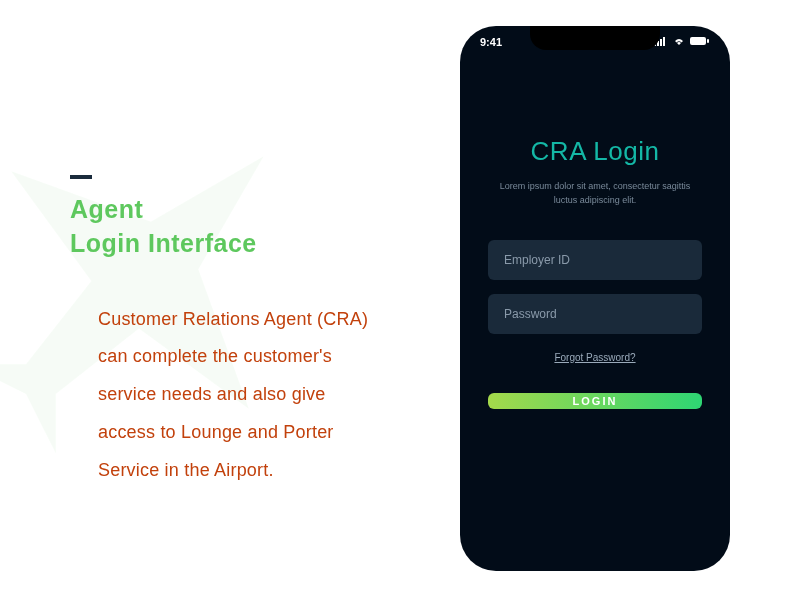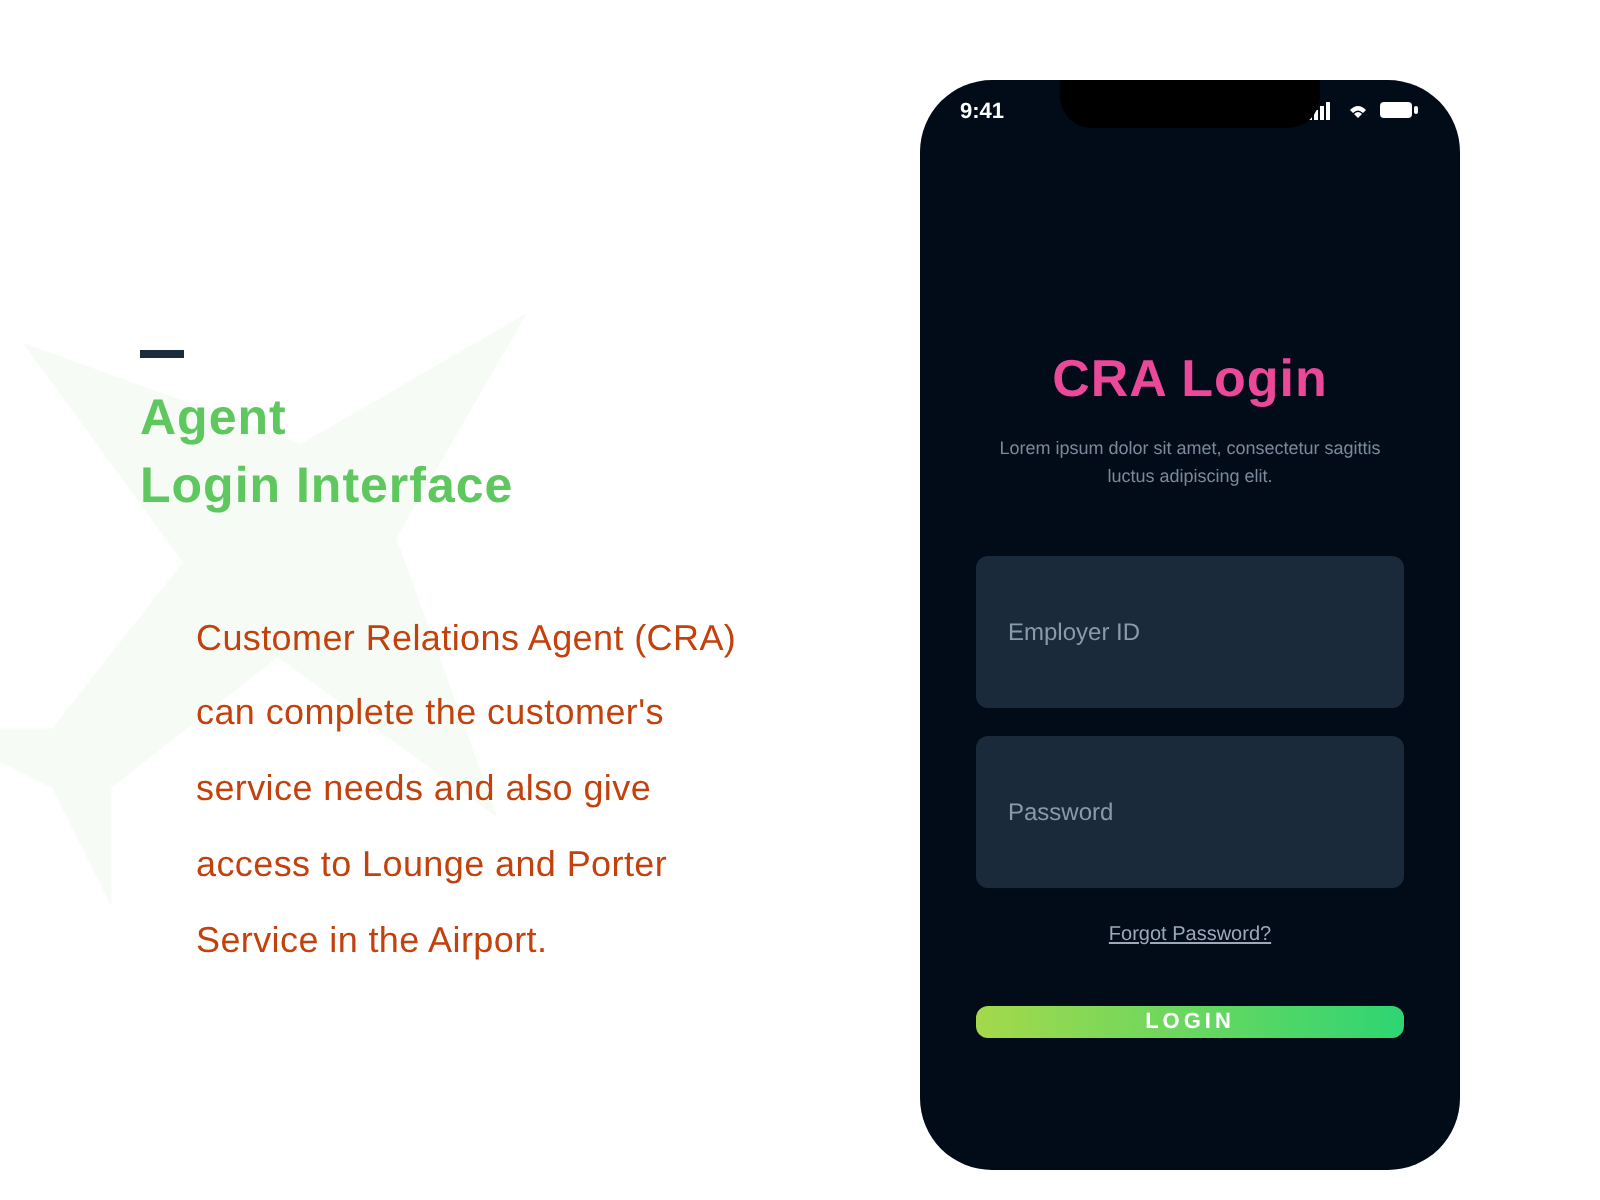--- a/index.html
+++ b/index.html
@@ -48,21 +48,21 @@
     .description {
       font-size: 18px;
       color: #c2410c;
       line-height: 2.1;
       letter-spacing: 0.2px;
       margin-left: 28px;
     }
     .phone {
       position: absolute;
       right: 70px;
-      top: 40px;
+      top: 26px;
       width: 270px;
       height: 545px;
       background: #020c18;
       border-radius: 36px;
       z-index: 2;
       overflow: hidden;
     }
     .notch {
       position: absolute;
       top: 0;
@@ -93,40 +93,39 @@
       gap: 4px;
     }
     .signal-icon, .wifi-icon, .battery-icon {
       display: inline-block;
     }
     .phone-content {
       padding: 110px 28px 0;
       text-align: center;
     }
     .login-title {
-      color: #ec4899;
+      color: #14b8a6;
       font-size: 26px;
-      font-weight: 700;
+      font-weight: 400;
       letter-spacing: 0.5px;
       margin-bottom: 12px;
-      margin-top: 24px;
     }
     .login-subtitle {
       color: #7a8a9a;
       font-size: 9px;
       line-height: 1.6;
       margin-bottom: 32px;
       text-align: center;
     }
     .input-field {
       width: 100%;
       background: #1a2a3a;
       border: none;
       border-radius: 6px;
-      padding: 31px 16px;
+      padding: 13px 16px;
       color: #8a9aaa;
       font-size: 12px;
       margin-bottom: 14px;
       text-align: left;
       font-family: inherit;
     }
     .input-field::placeholder {
       color: #8a9aaa;
     }
     .forgot-link {

